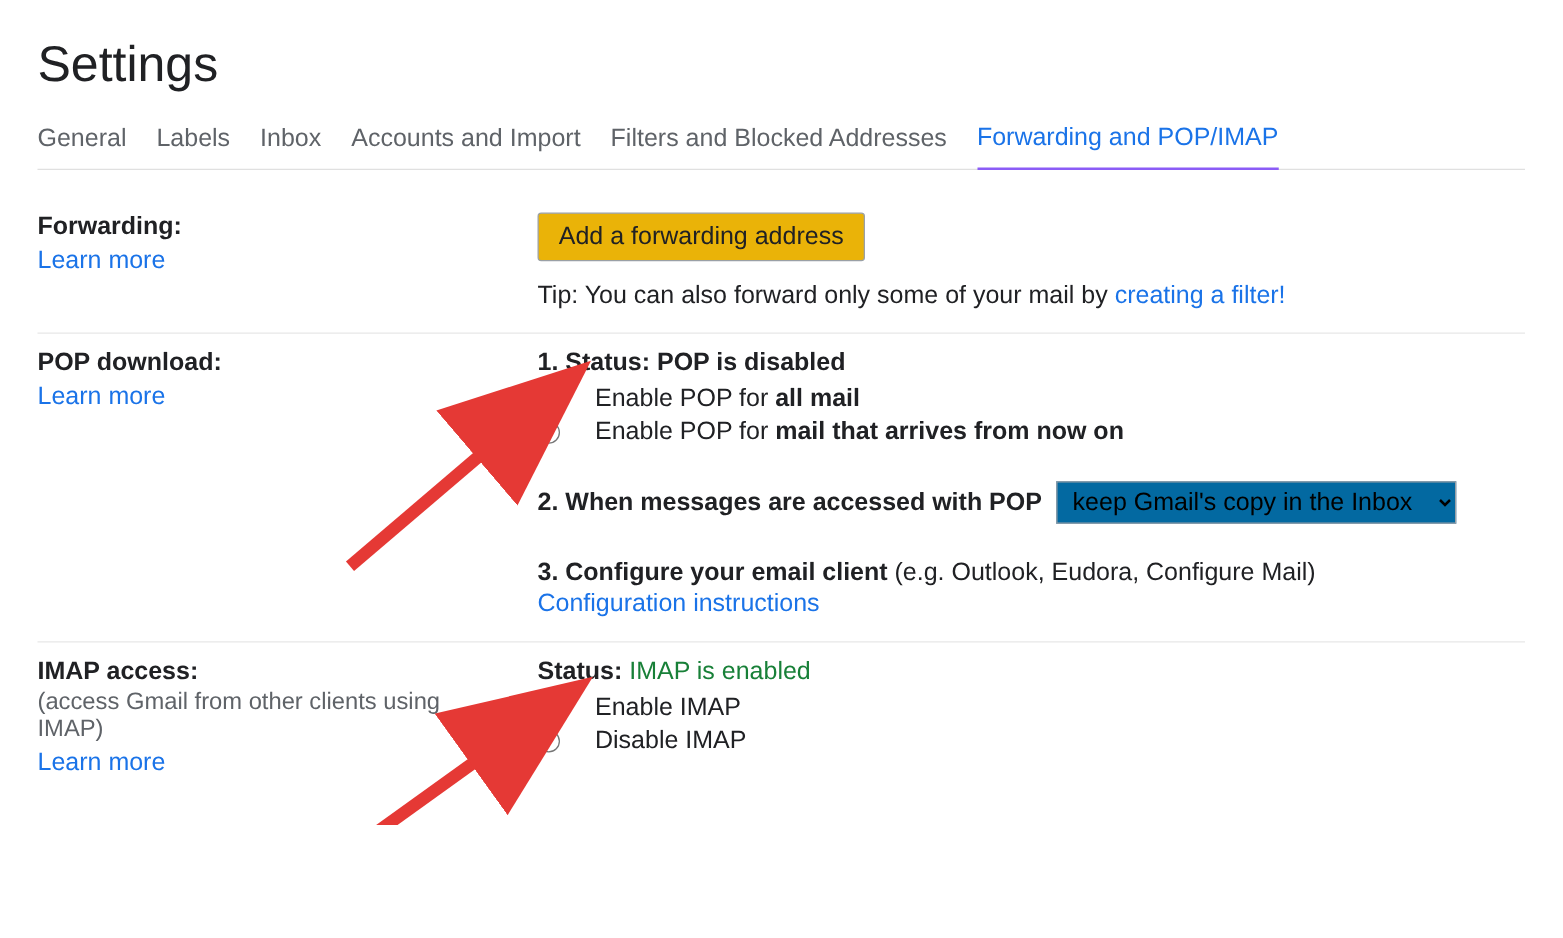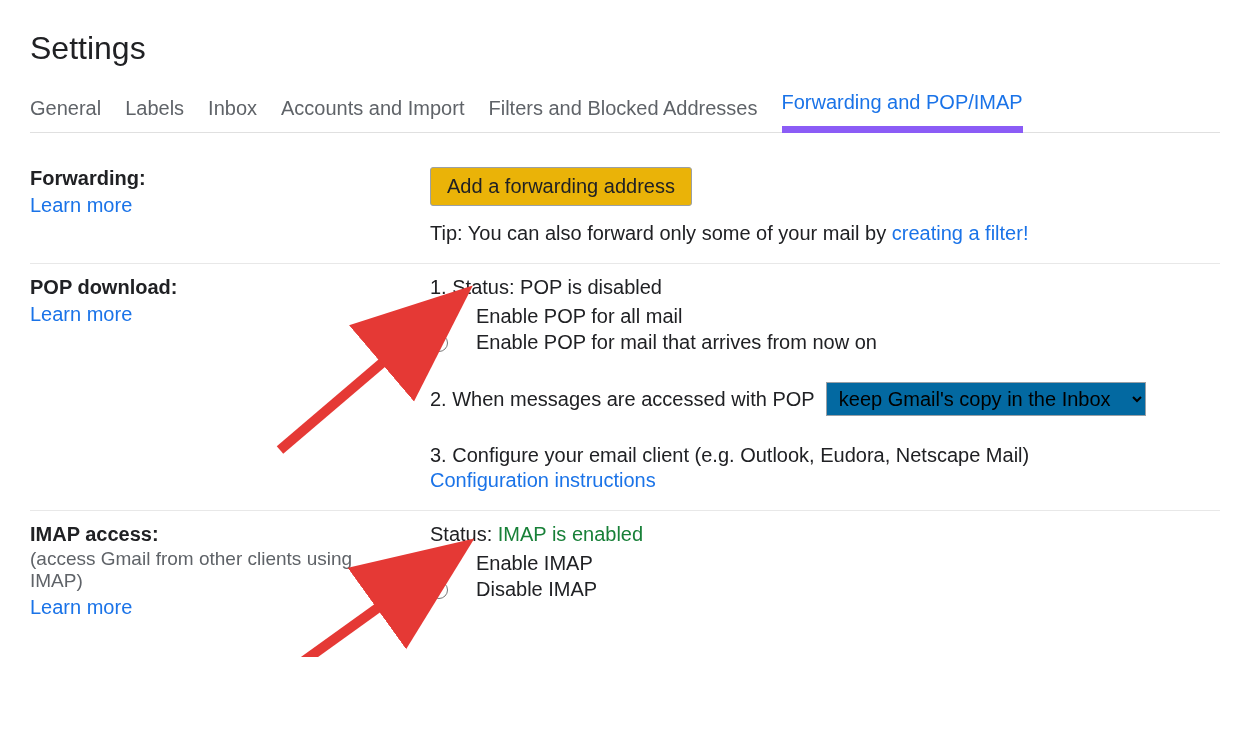--- a/index.html
+++ b/index.html
@@ -4,21 +4,21 @@
   <style>
     * { box-sizing: border-box; margin: 0; padding: 0; }
     body {
       font-family: -apple-system, BlinkMacSystemFont, "Segoe UI", Arial, sans-serif;
       color: #202124;
       font-size: 20px;
       padding: 20px 30px;
       width: 1250px;
     }
     h1.page-title {
-      font-size: 32px;
+      font-size: 40px;
       font-weight: 400;
       color: #202124;
       margin-bottom: 24px;
       margin-top: 10px;
     }
     .tabs {
       display: flex;
       gap: 24px;
       border-bottom: 1px solid #e0e0e0;
       margin-bottom: 22px;
@@ -26,21 +26,21 @@
     }
     .tab {
       font-size: 20px;
       color: #5f6368;
       padding-bottom: 12px;
       cursor: pointer;
       white-space: nowrap;
     }
     .tab.active {
       color: #1a73e8;
-      border-bottom: 7px solid #8b5cf6;
+      border-bottom: 2px solid #8b5cf6;
       margin-bottom: -1px;
       font-weight: 400;
     }
     .section {
       display: flex;
       border-bottom: 1px solid #e8e8e8;
       padding: 12px 0 18px 0;
     }
     .section.last { border-bottom: none; }
     .section-left {
@@ -88,21 +88,21 @@
       gap: 28px;
       margin: 3px 0;
     }
     .radio-line input[type=radio] {
       width: 18px;
       height: 18px;
       accent-color: #1a73e8;
       cursor: pointer;
     }
     .norm { font-weight: 400; }
-    .bold { font-weight: 400; }
+    .bold { font-weight: 700; }
     .block { margin-top: 28px; }
     .select-box {
       font-family: inherit;
       font-size: 20px;
       padding: 4px 8px;
       border: 1px solid #9aa0a6;
       background: #0369a1;
       margin-left: 6px;
       min-width: 320px;
     }
@@ -159,21 +159,21 @@
     </label>
 
     <div class="block">
       <span class="bold">2. When messages are accessed with POP</span>
       <select class="select-box">
         <option>keep Gmail's copy in the Inbox</option>
       </select>
     </div>
 
     <div class="block">
-      <span class="bold">3. Configure your email client </span><span class="norm">(e.g. Outlook, Eudora, Netscape Mail)</span>
+      <span class="bold">3. Configure your email client </span><span class="norm">(e.g. Outlook, Eudora, Configure Mail)</span>
       <a class="config-link">Configuration instructions</a>
     </div>
   </div>
 
   <svg class="arrow-svg" width="230" height="200" style="left:220px; top:-4px;" viewBox="0 0 230 200">
     <defs>
       <marker id="ah1" markerWidth="12" markerHeight="12" refX="9" refY="5" orient="auto">
         <polygon points="0,0 12,5 0,10" fill="#e53935"></polygon>
       </marker>
     </defs>

